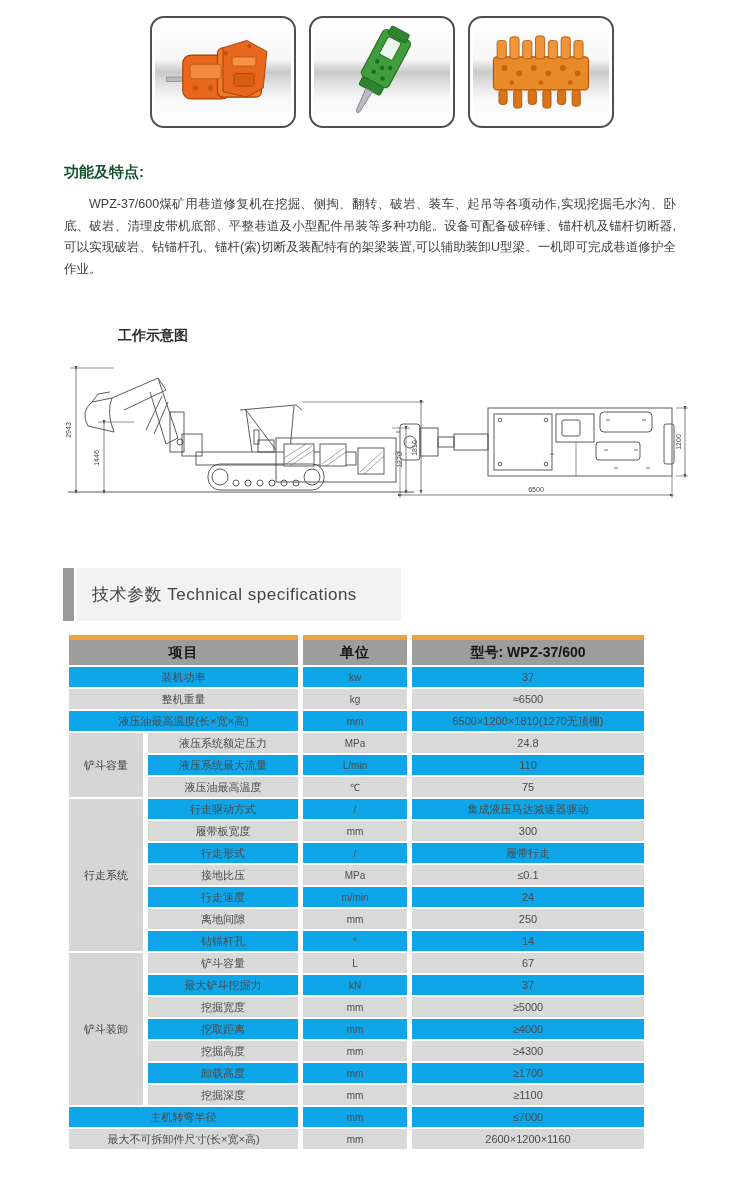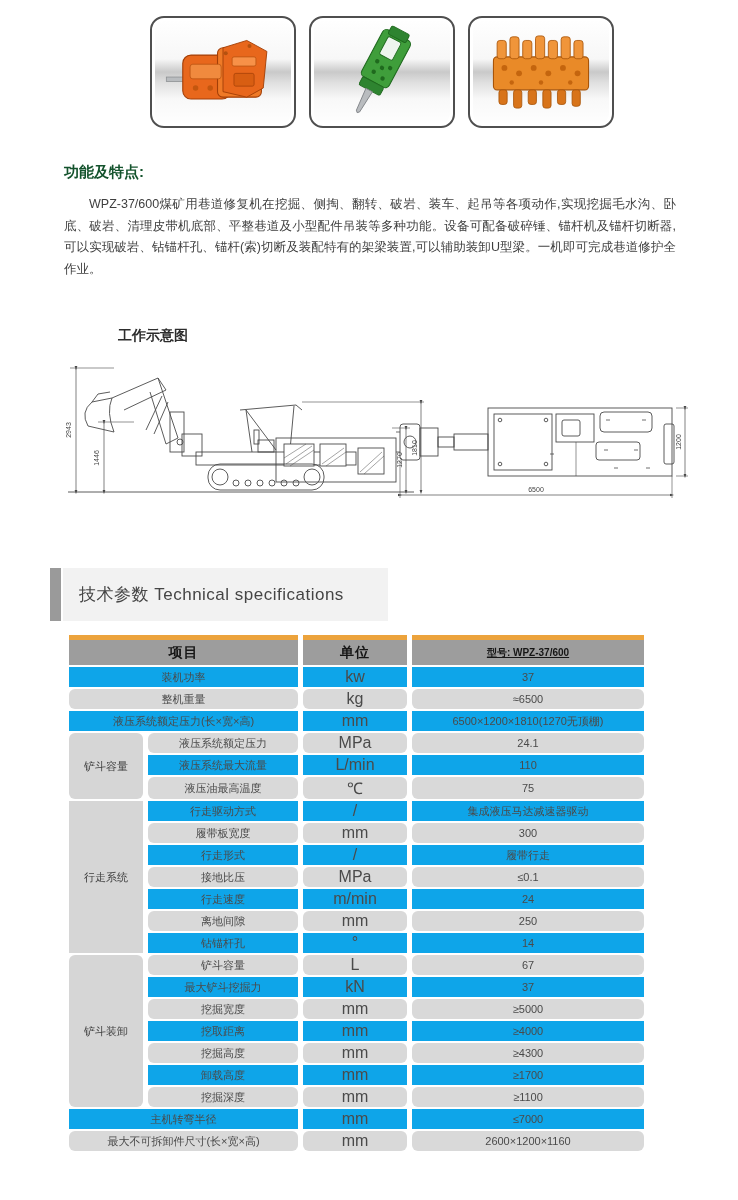--- a/index.html
+++ b/index.html
@@ -29,46 +29,46 @@
                     line-height:1.72; color:#3f3f3f; text-indent:2em; text-align:justify; }
 
   
   .diagram-title { position:absolute; left:118px; top:312px; font-size:14px; font-weight:bold; color:#2d2d2d;margin-top:15px; }
   .diagrams { position:absolute; left:0; top:350px; width:738px; height:170px; }
   .side-view { position:absolute; left:62px; top:0; }
   .top-view  { position:absolute; left:396px; top:48px; }
   .diagrams svg text { font-family:"Liberation Sans", sans-serif; font-size:7px; fill:#444; }
 
   
-  .section-header { position:absolute; left:50px; top:568px; display:flex; align-items:stretch; }
+  .section-header { position:absolute; left:63px; top:568px; display:flex; align-items:stretch; }
   .section-bar { width:11px; background:#9a9a9a; margin-right:2px; }
   .section-box { background:#f2f2f2; padding:15px 44px 15px 16px; font-size:17px; color:#454545;
                  font-weight:500; letter-spacing:0.5px; white-space:nowrap; }
 
   
   .spec-table { position:absolute; left:64px; top:633px;
                 border-collapse:separate; border-spacing:5px 2px; table-layout:fixed; }
   .spec-table col.c-group { width:74px; }
   .spec-table col.c-item  { width:150px; }
   .spec-table col.c-unit  { width:104px; }
   .spec-table col.c-value { width:232px; }
   .spec-table th {
     background:#9d9d9d; border-top:5px solid #ECA33C;
     height:30px; color:#161616; text-align:center; vertical-align:middle;
     font-size:14px; font-weight:bold; letter-spacing:1px;
   }
-  .spec-table th.model-th { font-size:10px; letter-spacing:0;text-decoration:underline; }
+  .spec-table th.model-th { font-size:14px; letter-spacing:0; }
   .spec-table td {
     height:20px; text-align:center; vertical-align:middle;
     font-size:11px; color:#4a4a4a; overflow:hidden; white-space:nowrap;
   }
   .spec-table tr.light td { background:#0ea5e9; }
-  .spec-table tr.dark  td { background:#d9d9d9;border-radius:6px; }
+  .spec-table tr.dark  td { background:#d9d9d9; }
   .spec-table td.group-cell { background:#d6d6d6 !important; color:#3f3f3f; }
-  .spec-table td.unit-cell { font-size:16px; }
+  .spec-table td.unit-cell { font-size:10px; }
 </style>
 </head>
 <body>
 
 <div class="page">
 
   <div class="photos">
     <div class="photo-box">
       <svg viewBox="0 0 140 105">
         <rect x="8" y="58" width="26" height="5" fill="#b9bcbf" stroke="#8a8d90" stroke-width="0.8"></rect>
@@ -270,29 +270,29 @@
           <td class="item-cell" colspan="2">装机功率</td>
           <td class="unit-cell">kw</td>
           <td class="value-cell">37</td>
         </tr>
         <tr class="dark">
           <td class="item-cell" colspan="2">整机重量</td>
           <td class="unit-cell">kg</td>
           <td class="value-cell">≈6500</td>
         </tr>
         <tr class="light">
-          <td class="item-cell" colspan="2">液压系统额定压力(长×宽×高)</td>
+          <td class="item-cell" colspan="2">液压油最高温度(长×宽×高)</td>
           <td class="unit-cell">mm</td>
           <td class="value-cell">6500×1200×1810(1270无顶棚)</td>
         </tr>
         <tr class="dark">
           <td class="group-cell" rowspan="3">铲斗容量</td>
           <td class="item-cell">液压系统额定压力</td>
           <td class="unit-cell">MPa</td>
-          <td class="value-cell">24.1</td>
+          <td class="value-cell">24.8</td>
         </tr>
         <tr class="light">
           <td class="item-cell">液压系统最大流量</td>
           <td class="unit-cell">L/min</td>
           <td class="value-cell">110</td>
         </tr>
         <tr class="dark">
           <td class="item-cell">液压油最高温度</td>
           <td class="unit-cell">℃</td>
           <td class="value-cell">75</td>

